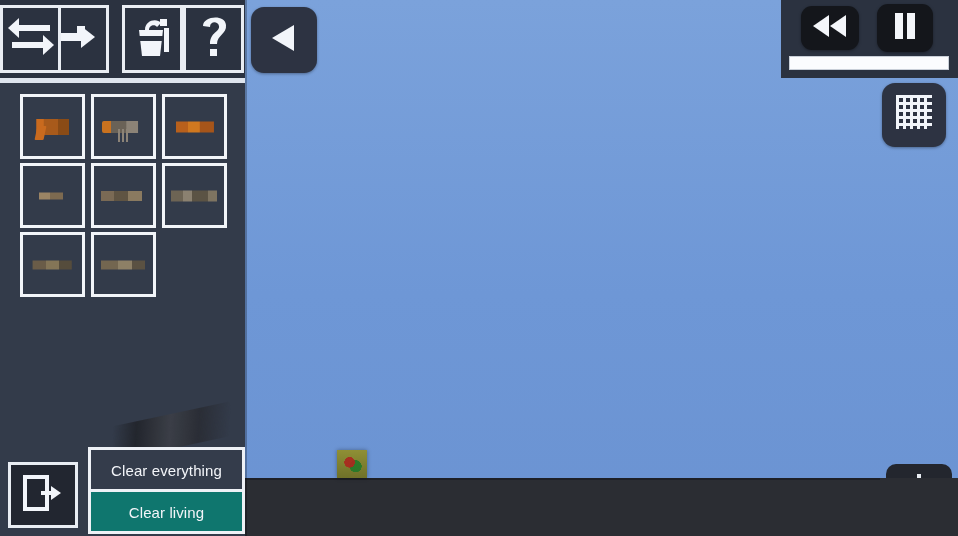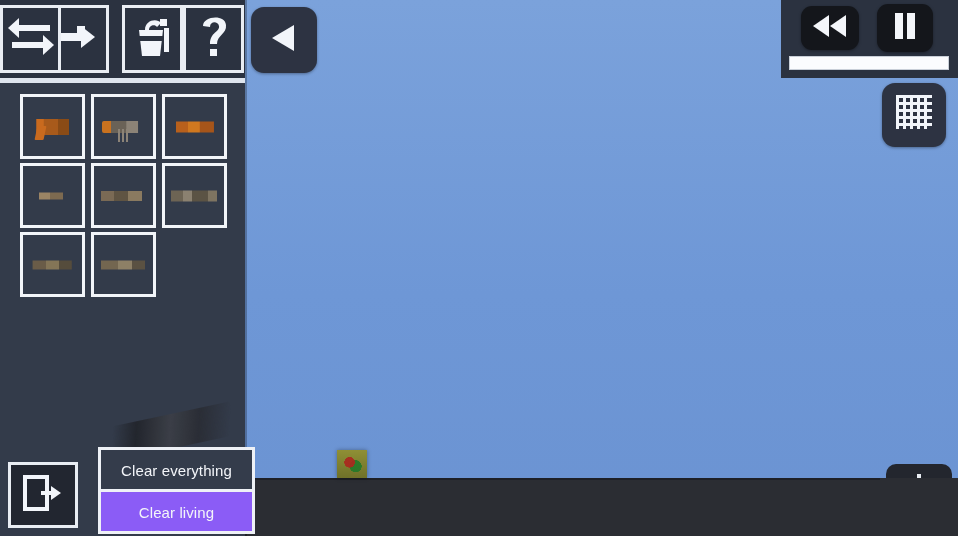--- a/index.html
+++ b/index.html
@@ -210,21 +210,21 @@
     background: rgba(20,22,27,.55);
     box-sizing: border-box;
     display: flex;
     align-items: center;
     justify-content: center;
   }
 
   
   #clear-panel {
     position: absolute;
-    left: 98px;
+    left: 88px;
     top: 447px;
     width: 157px;
     background: #eef1f6;
     padding: 3px;
     box-sizing: border-box;
   }
   .clear-btn {
     display: block;
     width: 100%;
     box-sizing: border-box;
@@ -232,21 +232,21 @@
     line-height: 39px;
     text-align: center;
     color: #f3f5f9;
     font-size: 15px;
     letter-spacing: .1px;
     border: none;
     font-family: "Liberation Sans", sans-serif;
     cursor: pointer;
   }
   #clear-everything { background: #343c4b; margin-bottom: 3px; }
-  #clear-living { background: #8b5cf6; }
+  #clear-living { background: #0f766e; }
 
   
   .round-btn {
     position: absolute;
     background: #2b2f3a;
     border-radius: 12px;
     display: flex;
     align-items: center;
     justify-content: center;
     box-shadow: 0 1px 3px rgba(0,0,0,.35);

